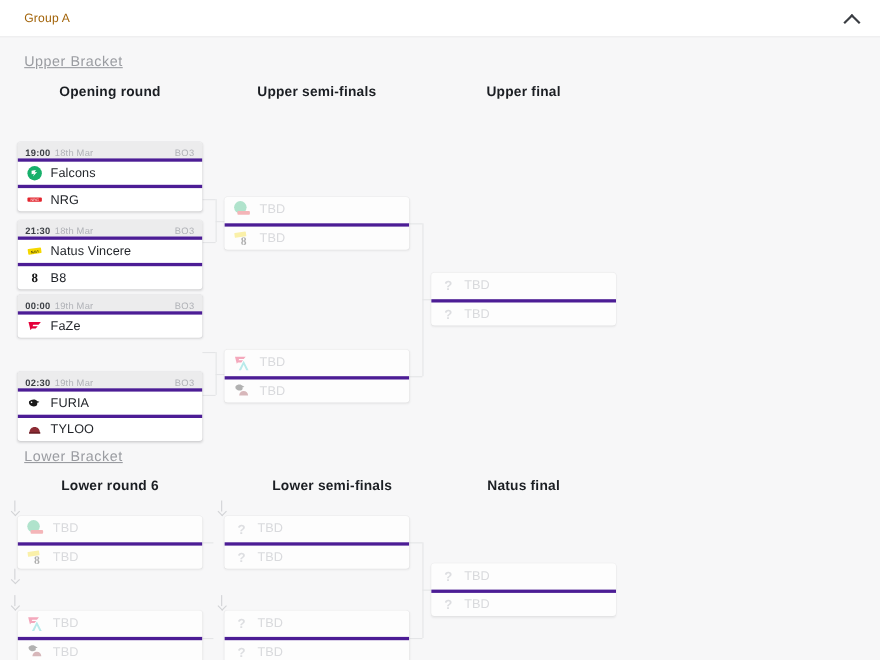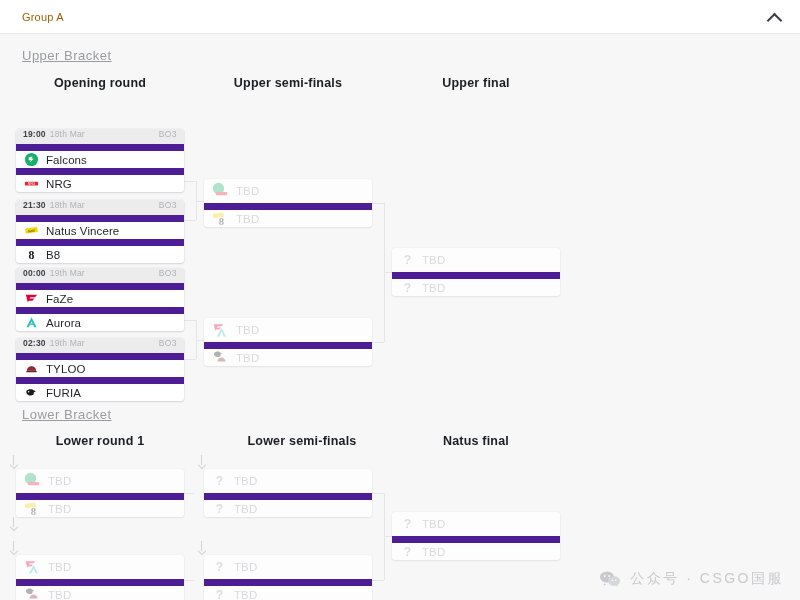--- a/index.html
+++ b/index.html
@@ -50,33 +50,33 @@
     box-shadow:0 1px 2px rgba(22,25,30,.13), 0 0 0 .5px rgba(22,25,30,.05);
     overflow:hidden;
     cursor:pointer;
   }
   .match.ghost{
     background:#fdfdfd;
     box-shadow:0 1px 2px rgba(22,25,30,.07), 0 0 0 .5px rgba(22,25,30,.035);
   }
   .match-meta{
     height:15px;background:#ececed;
-    display:flex;align-items:flex-start;
+    display:flex;align-items:flex-end;
     padding:0 7px;box-sizing:border-box;
     font-size:8.5px;color:#a7a9ae;letter-spacing:.2px;
   }
   .meta-time{font-weight:bold;color:#3d4046;margin-right:4px;font-size:8.5px;}
   .meta-date{color:#b0b2b7;}
   .meta-spacer{flex:1;}
   .meta-bo{color:#b0b2b7;letter-spacing:.4px;}
 
   .team-row{
     height:24px;display:flex;align-items:center;
     padding:0 8px;box-sizing:border-box;
-    border-top:7px solid #4c1d95;
+    border-top:3px solid #4c1d95;
   }
   .team-row:first-of-type{border-top:none;}
   .team-name{font-size:11.5px;color:#1f2227;margin-left:7px;letter-spacing:.1px;}
   .ghost .team-name{color:#d9dadd;}
 
   
   .logo{width:15px;height:15px;flex:0 0 15px;position:relative;}
   .logo svg{display:block;width:15px;height:15px;}
 
   
@@ -211,99 +211,90 @@
       <span class="meta-bo">BO3</span>
     </div>
     <div class="team-row">
       <span class="logo">
         <svg viewBox="0 0 16 16">
             <path d="M2 4h12l-2.2 2.6H6.6L6 8h5l-2 2.4H5.2L4 12z" fill="#e4003a"></path>
           </svg>
       </span>
       <span class="team-name">FaZe</span>
     </div>
-    <div class="team-row">
-      <span class="logo">
-        <svg viewBox="0 0 16 16">
-            <path d="M8 2.5L13.5 13h-2.6L8 6.8 5.1 13H2.5z" fill="#2ec4c4"></path>
-            <rect x="5.4" y="9" width="5.2" height="1.5" fill="#2ec4c4"></rect>
-          </svg>
-      </span>
-      <span class="team-name">Aurora</span>
-    </div>
   </div>
 
   <div class="match" style="left:16px;top:304px;">
     <div class="match-meta">
       <span class="meta-time">02:30</span>
       <span class="meta-date">19th Mar</span>
       <span class="meta-spacer"></span>
       <span class="meta-bo">BO3</span>
     </div>
     <div class="team-row">
       <span class="logo">
         <svg viewBox="0 0 16 16">
+            <path d="M2.5 6.5c1.6-2 4.6-2.6 6.6-1.6 1.3.6 1.8 1.7 3.4 1.5-.5 1-1.3 1.3-2.2 1.3.5.9.3 2-.6 2.7-1.6 1.2-4.6 1-6.2-.6-.8-.8-1.2-2-1-3.3z" fill="#1a1a1a"></path>
+            <circle cx="5" cy="7.2" r=".8" fill="#fff"></circle>
+          </svg>
+      </span>
+      <span class="team-name">FURIA</span>
+    </div>
+    <div class="team-row">
+      <span class="logo">
+        <svg viewBox="0 0 16 16">
             <path d="M3 10.5c0-2.8 2.2-5 5-5s5 2.2 5 5z" fill="#8c2b34"></path>
             <rect x="2.5" y="10.3" width="11" height="1.8" rx=".6" fill="#6d1f27"></rect>
           </svg>
       </span>
       <span class="team-name">TYLOO</span>
     </div>
-    <div class="team-row">
-      <span class="logo">
-        <svg viewBox="0 0 16 16">
+  </div>
+
+  <div class="match ghost" style="left:204px;top:145px;">
+    <div class="team-row">
+      <span class="logo-stack">
+        <svg class="a" viewBox="0 0 16 16">
+            <circle cx="8" cy="8" r="7" fill="#17b06b"></circle>
+          </svg>
+        <svg class="b" viewBox="0 0 16 16">
+            <rect x="1" y="6" width="14" height="4" rx="1" fill="#e3262f"></rect>
+          </svg>
+      </span>
+      <span class="team-name">TBD</span>
+    </div>
+    <div class="team-row">
+      <span class="logo-stack">
+        <svg class="a" viewBox="0 0 16 16">
+            <rect x="1.5" y="5" width="13" height="5.5" rx=".7" fill="#f5d800" transform="rotate(-8 8 8)"></rect>
+          </svg>
+        <svg class="b" viewBox="0 0 16 16">
+            <text x="8" y="13" font-size="13" fill="#111" text-anchor="middle" font-weight="bold" font-family="Liberation Serif">8</text>
+          </svg>
+      </span>
+      <span class="team-name">TBD</span>
+    </div>
+  </div>
+
+  <div class="match ghost" style="left:204px;top:284px;">
+    <div class="team-row">
+      <span class="logo-stack">
+        <svg class="a" viewBox="0 0 16 16">
+            <path d="M2 4h12l-2.2 2.6H6.6L6 8h5l-2 2.4H5.2L4 12z" fill="#e4003a"></path>
+          </svg>
+        <svg class="b" viewBox="0 0 16 16">
+            <path d="M8 2.5L13.5 13h-2.6L8 6.8 5.1 13H2.5z" fill="#2ec4c4"></path>
+          </svg>
+      </span>
+      <span class="team-name">TBD</span>
+    </div>
+    <div class="team-row">
+      <span class="logo-stack">
+        <svg class="a" viewBox="0 0 16 16">
             <path d="M2.5 6.5c1.6-2 4.6-2.6 6.6-1.6 1.3.6 1.8 1.7 3.4 1.5-.5 1-1.3 1.3-2.2 1.3.5.9.3 2-.6 2.7-1.6 1.2-4.6 1-6.2-.6-.8-.8-1.2-2-1-3.3z" fill="#1a1a1a"></path>
-            <circle cx="5" cy="7.2" r=".8" fill="#fff"></circle>
-          </svg>
-      </span>
-      <span class="team-name">FURIA</span>
-    </div>
-  </div>
-
-  <div class="match ghost" style="left:204px;top:145px;">
-    <div class="team-row">
-      <span class="logo-stack">
-        <svg class="a" viewBox="0 0 16 16">
-            <circle cx="8" cy="8" r="7" fill="#17b06b"></circle>
-          </svg>
-        <svg class="b" viewBox="0 0 16 16">
-            <rect x="1" y="6" width="14" height="4" rx="1" fill="#e3262f"></rect>
-          </svg>
-      </span>
-      <span class="team-name">TBD</span>
-    </div>
-    <div class="team-row">
-      <span class="logo-stack">
-        <svg class="a" viewBox="0 0 16 16">
-            <rect x="1.5" y="5" width="13" height="5.5" rx=".7" fill="#f5d800" transform="rotate(-8 8 8)"></rect>
-          </svg>
-        <svg class="b" viewBox="0 0 16 16">
-            <text x="8" y="13" font-size="13" fill="#111" text-anchor="middle" font-weight="bold" font-family="Liberation Serif">8</text>
-          </svg>
-      </span>
-      <span class="team-name">TBD</span>
-    </div>
-  </div>
-
-  <div class="match ghost" style="left:204px;top:284px;">
-    <div class="team-row">
-      <span class="logo-stack">
-        <svg class="a" viewBox="0 0 16 16">
-            <path d="M2 4h12l-2.2 2.6H6.6L6 8h5l-2 2.4H5.2L4 12z" fill="#e4003a"></path>
-          </svg>
-        <svg class="b" viewBox="0 0 16 16">
-            <path d="M8 2.5L13.5 13h-2.6L8 6.8 5.1 13H2.5z" fill="#2ec4c4"></path>
-          </svg>
-      </span>
-      <span class="team-name">TBD</span>
-    </div>
-    <div class="team-row">
-      <span class="logo-stack">
-        <svg class="a" viewBox="0 0 16 16">
-            <path d="M2.5 6.5c1.6-2 4.6-2.6 6.6-1.6 1.3.6 1.8 1.7 3.4 1.5-.5 1-1.3 1.3-2.2 1.3.5.9.3 2-.6 2.7-1.6 1.2-4.6 1-6.2-.6-.8-.8-1.2-2-1-3.3z" fill="#1a1a1a"></path>
           </svg>
         <svg class="b" viewBox="0 0 16 16">
             <path d="M3 10.5c0-2.8 2.2-5 5-5s5 2.2 5 5z" fill="#8c2b34"></path>
           </svg>
       </span>
       <span class="team-name">TBD</span>
     </div>
   </div>
 
   <div class="match ghost" style="left:392px;top:214px;">
@@ -312,21 +303,21 @@
       <span class="team-name">TBD</span>
     </div>
     <div class="team-row">
       <span class="qmark">?</span>
       <span class="team-name">TBD</span>
     </div>
   </div>
 
   <div class="section-label" style="left:22px;top:373px;">Lower Bracket</div>
 
-  <div class="round-title" style="left:16px;top:400px;width:168px;">Lower round 1</div>
+  <div class="round-title" style="left:16px;top:400px;width:168px;">Lower round 6</div>
   <div class="round-title" style="left:218px;top:400px;width:168px;">Lower semi-finals</div>
   <div class="round-title" style="left:392px;top:400px;width:168px;">Natus final</div>
 
   <div class="feed-arrow" style="left:9px;top:421px;"></div>
   <div class="feed-arrow" style="left:9px;top:483px;"></div>
   <div class="feed-arrow" style="left:9px;top:507px;"></div>
 
   <div class="feed-arrow" style="left:197px;top:421px;"></div>
   <div class="feed-arrow" style="left:197px;top:507px;"></div>
 
@@ -414,29 +405,14 @@
     <div class="team-row">
       <span class="qmark">?</span>
       <span class="team-name">TBD</span>
     </div>
     <div class="team-row">
       <span class="qmark">?</span>
       <span class="team-name">TBD</span>
     </div>
   </div>
 
-  <div class="watermark">
-    <span class="wechat-icon">
-      <svg width="22" height="18" viewBox="0 0 22 18">
-        <ellipse cx="8" cy="7" rx="7" ry="5.6" fill="#c9cacd"></ellipse>
-        <path d="M5 13.5l-.4 2.2 2.6-1.5z" fill="#c9cacd"></path>
-        <ellipse cx="15" cy="11" rx="6" ry="4.8" fill="#d6d7da"></ellipse>
-        <path d="M18.4 15l.4 1.8-2.3-1.2z" fill="#d6d7da"></path>
-        <circle cx="5.8" cy="6" r=".9" fill="#fff"></circle>
-        <circle cx="10.2" cy="6" r=".9" fill="#fff"></circle>
-        <circle cx="13.2" cy="10.2" r=".8" fill="#fff"></circle>
-        <circle cx="16.8" cy="10.2" r=".8" fill="#fff"></circle>
-      </svg>
-    </span>
-    <span>公众号 · CSGO国服</span>
-  </div>
 
 </div>
 
 </body></html>

